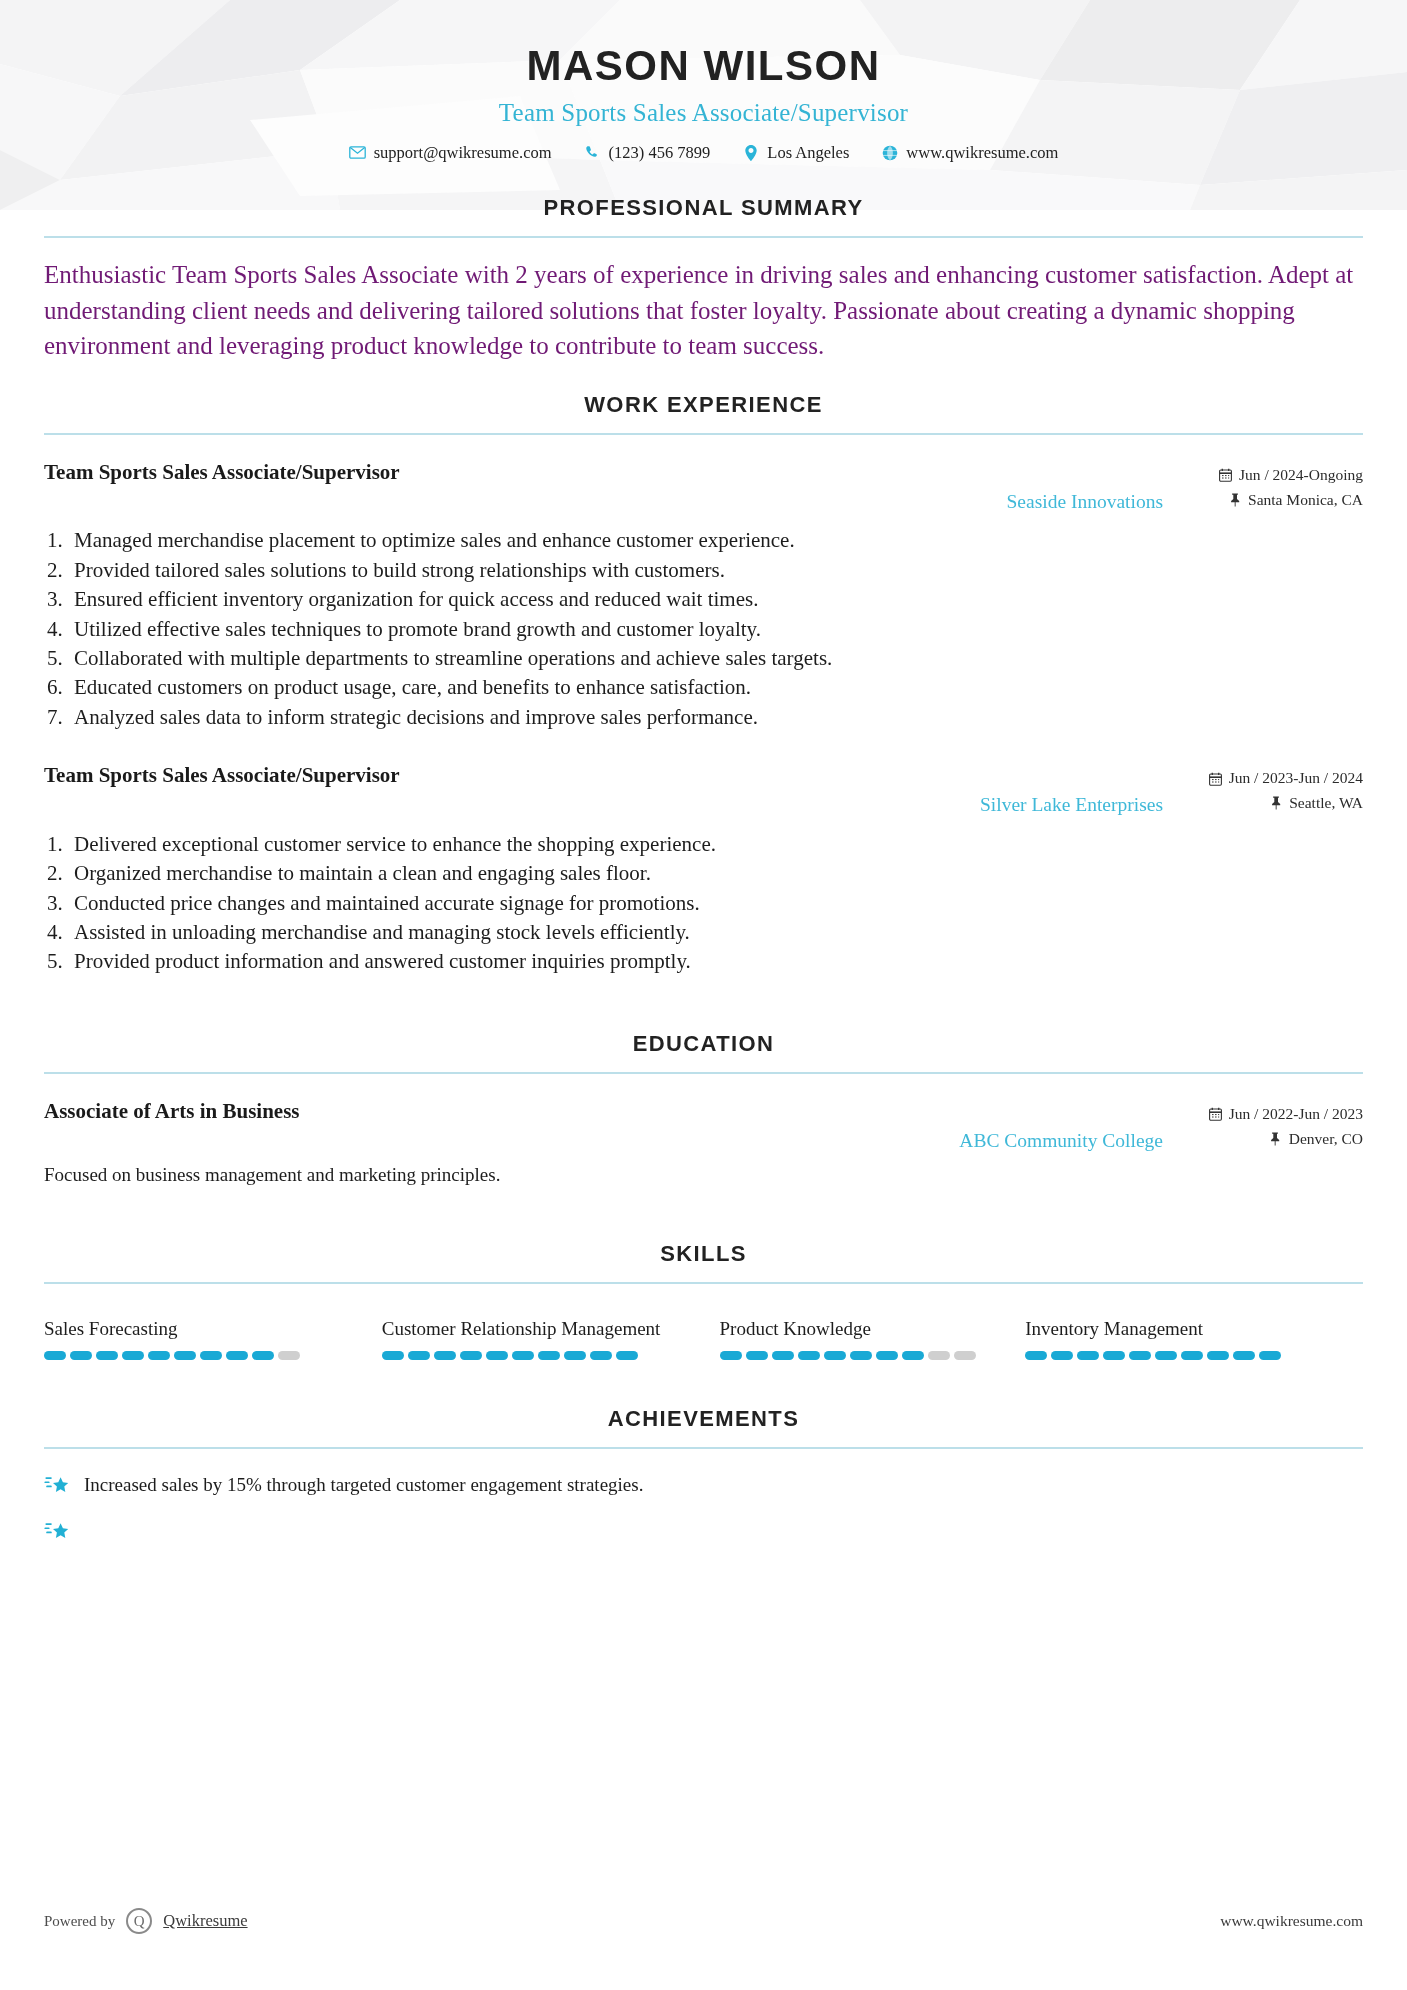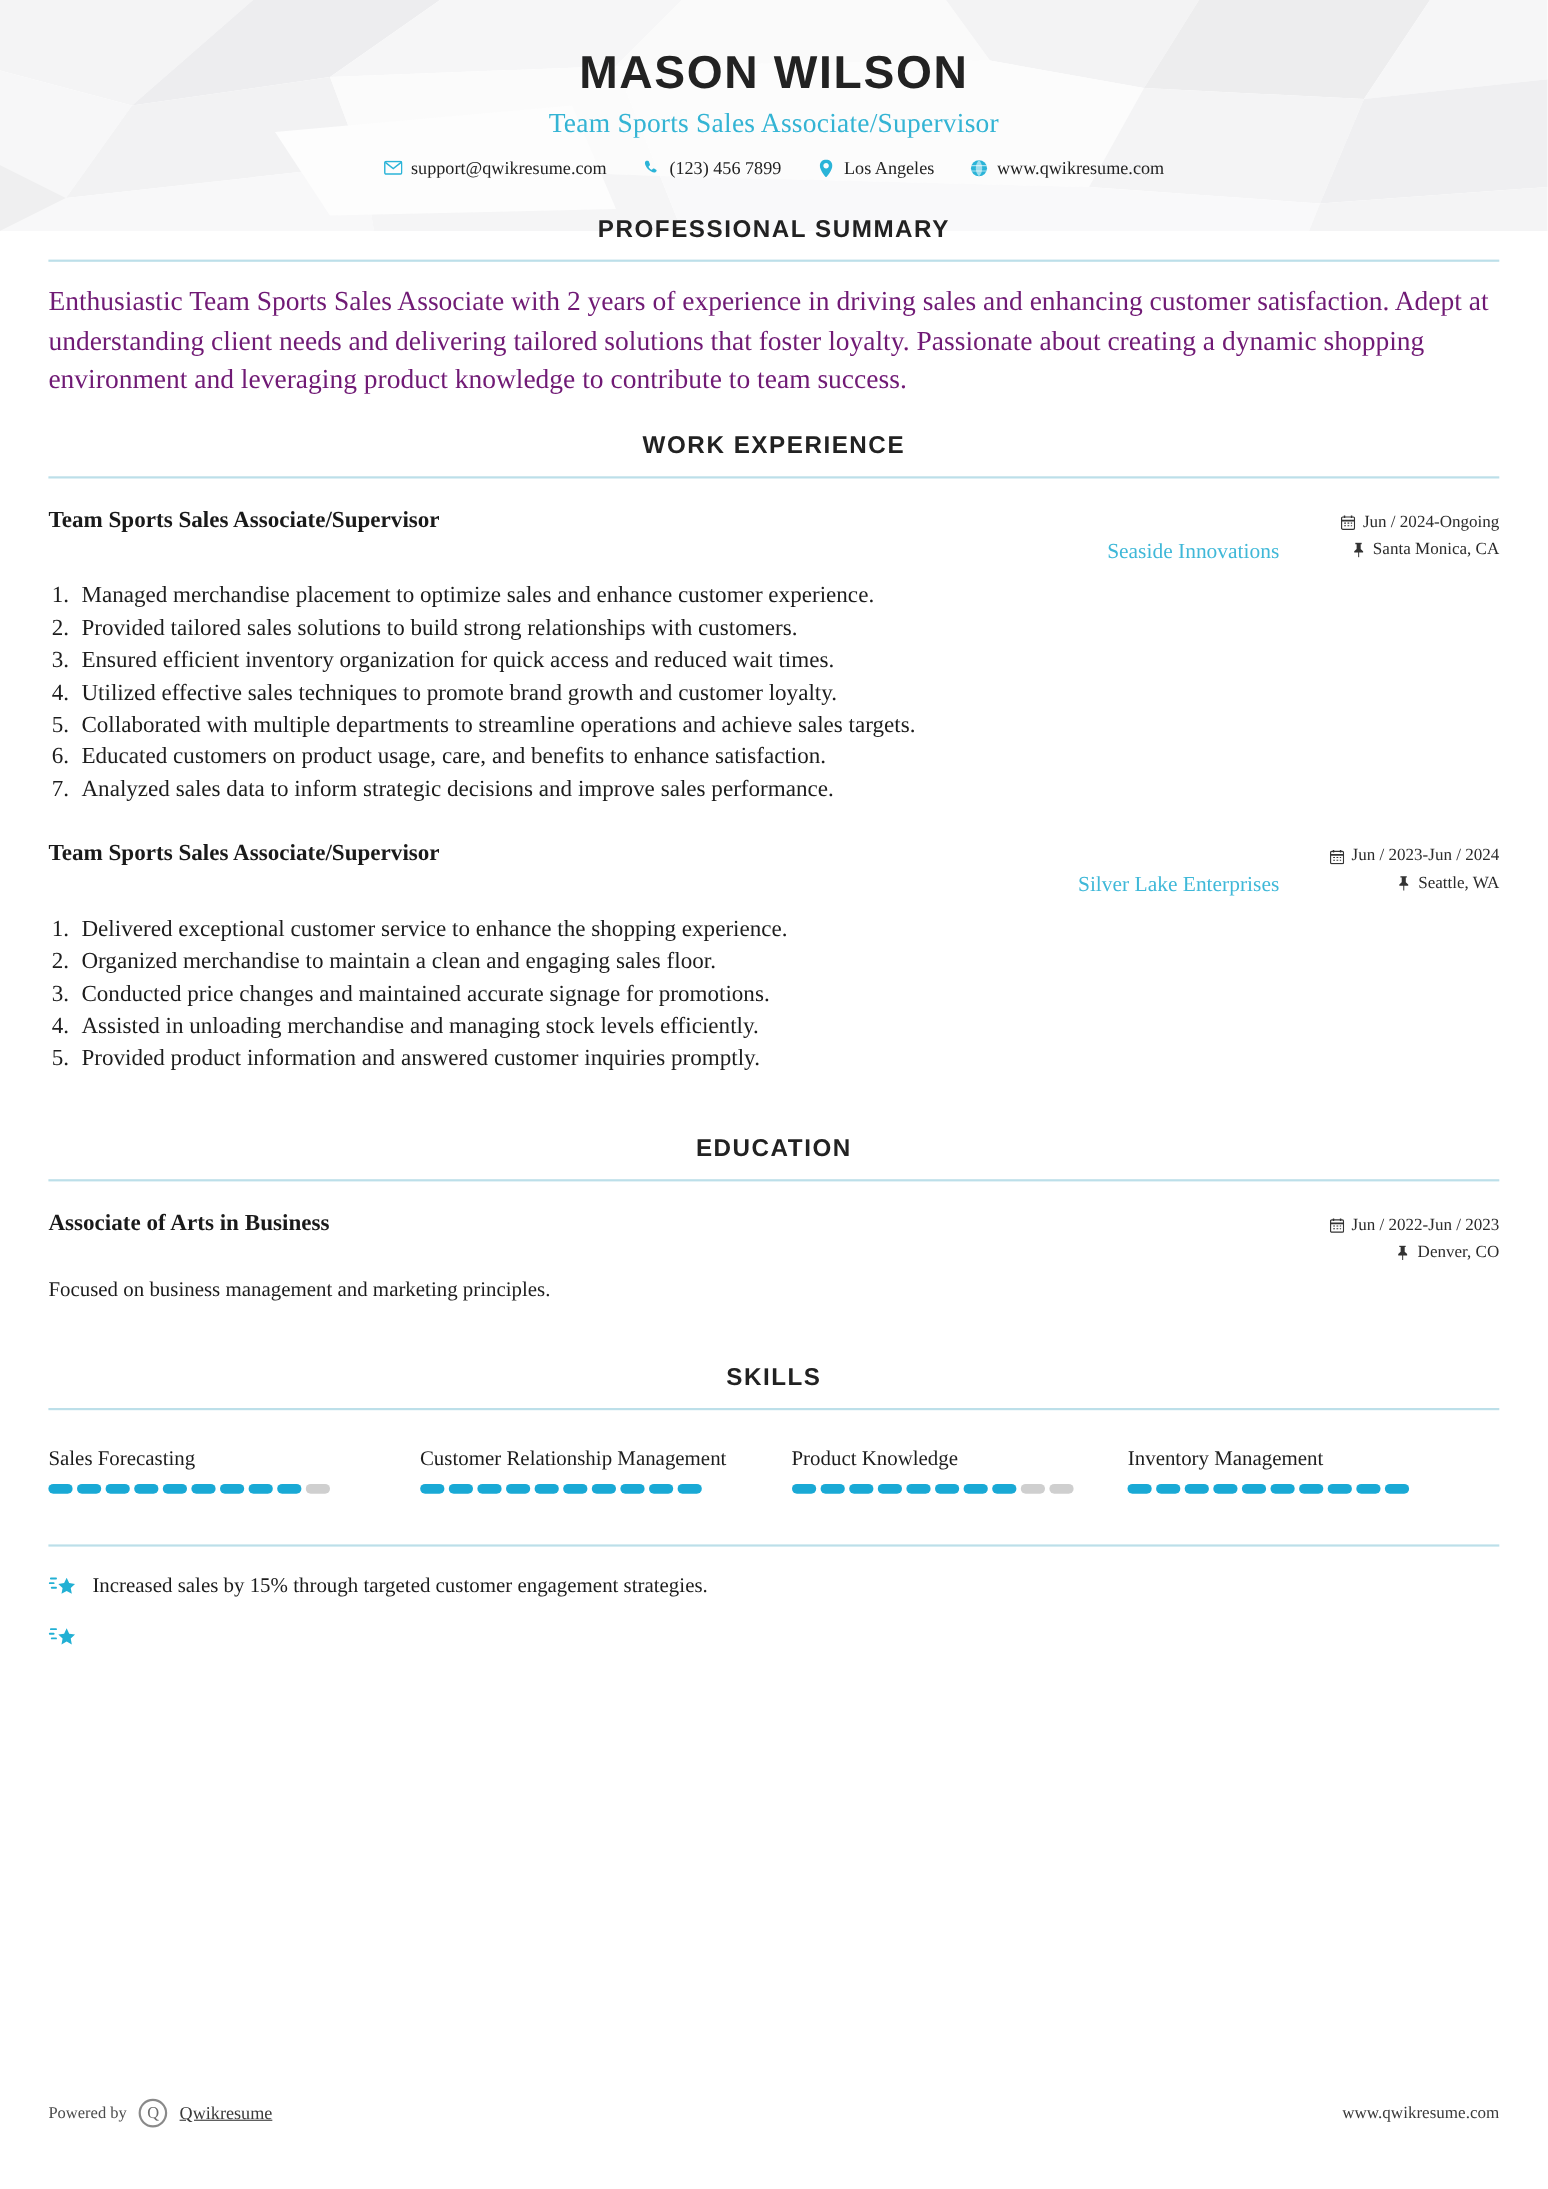--- a/index.html
+++ b/index.html
@@ -445,20 +445,21 @@
     </div>
 
     <div class="section" style="margin-top:54px;">
       <div class="section-title">EDUCATION</div>
       <div class="section-rule"></div>
 
       <div class="entry">
         <div class="entry-head">
           <div class="entry-left">
             <div class="entry-role">Associate of Arts in Business</div>
+            <div class="entry-org">ABC Community College</div>
           </div>
           <div class="entry-right">
             <div class="meta-line">
               <span class="m-ico">
                 <svg width="13" height="14" viewBox="0 0 13 14" fill="none" stroke="currentColor" stroke-width="1.1">
                   <rect x="0.6" y="2.0" width="11.8" height="11.2" rx="1.2"></rect>
                   <path d="M0.6 5.2 H12.4" stroke-width="1.6"></path>
                   <path d="M3.3 0.7 V3.0 M9.7 0.7 V3.0" stroke-width="1.3"></path>
                   <path d="M3 7.6h1.6M6 7.6h1.6M9 7.6h1.2M3 10h1.6M6 10h1.6M9 10h1.2" stroke-width="1"></path>
                 </svg>
@@ -546,20 +547,21 @@
               <span class="seg on"></span>
               <span class="seg on"></span>
               <span class="seg on"></span>
             </div>
         </div>
 
       </div>
     </div>
 
     <div class="section" style="margin-top:46px;">
+      <div class="section-title">ACHIEVEMENTS</div>
       <div class="section-rule"></div>
 
       <div class="ach-list">
         <div class="ach-item">
           <span class="ach-ico">
             <svg width="26" height="26" viewBox="0 0 26 26" fill="currentColor">
               <path d="M16.6 5.3l2.3 4.9 5.3.7-3.9 3.7 1 5.3-4.7-2.6-4.7 2.6 1-5.3-3.9-3.7 5.3-.7z"></path>
               <rect x="1.4" y="5.2" width="6.4" height="1.7" rx=".85"></rect>
               <rect x="0.4" y="9.4" width="5.2" height="1.7" rx=".85"></rect>
               <rect x="2.2" y="13.6" width="5.6" height="1.7" rx=".85"></rect>

